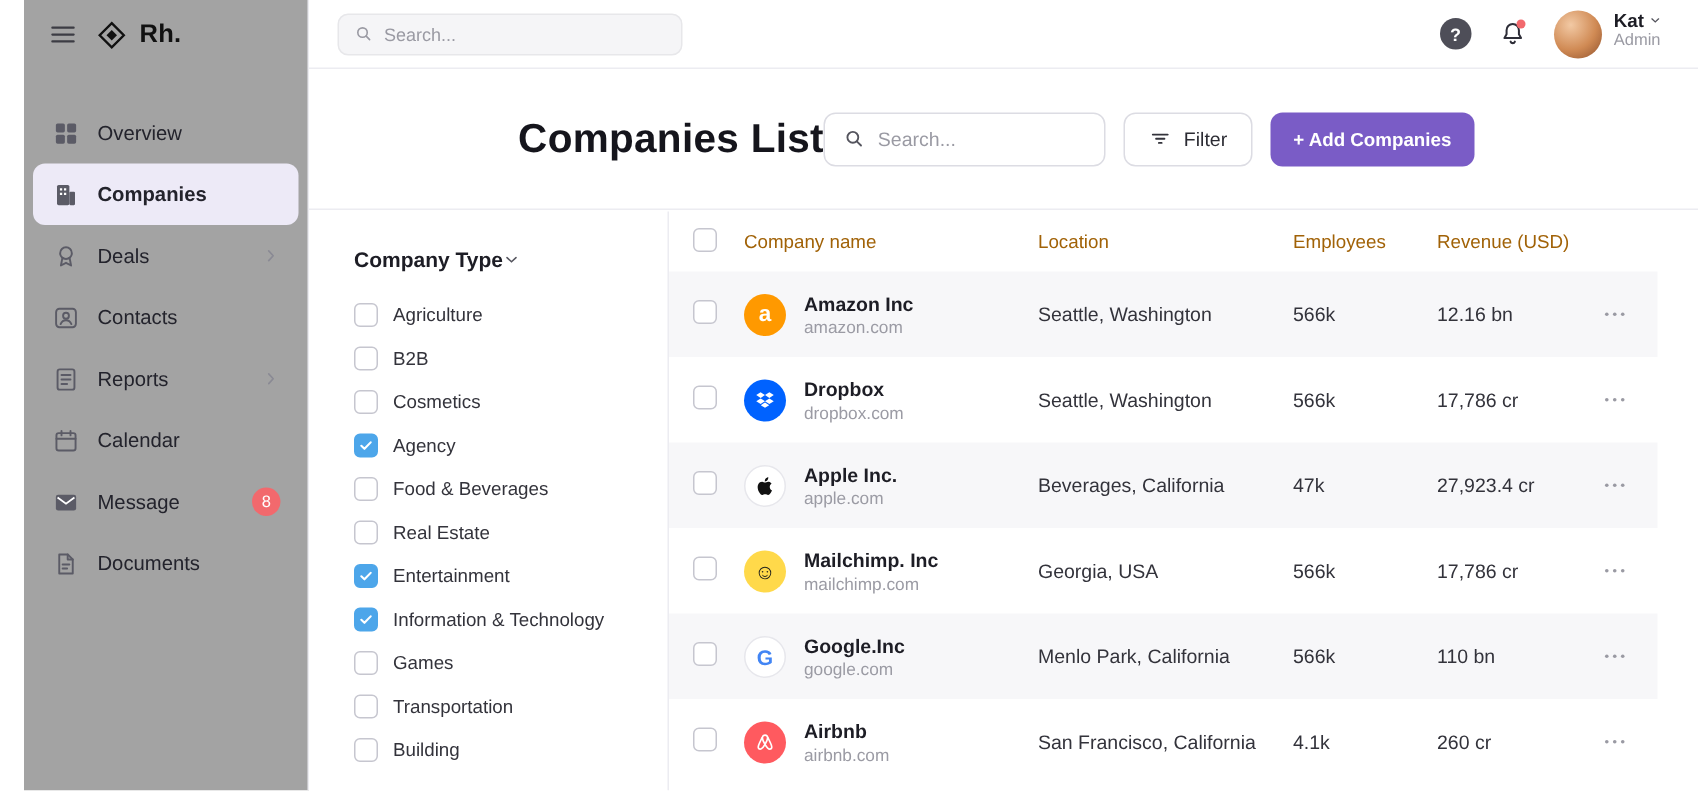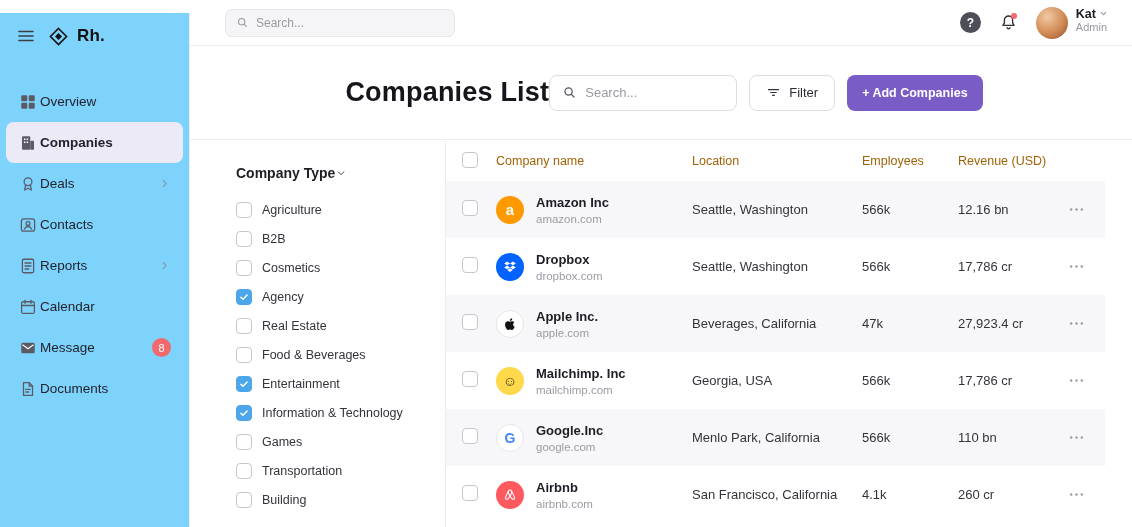--- a/index.html
+++ b/index.html
@@ -1,28 +1,28 @@
 <!DOCTYPE html>
 <html style="--accent: #7A5CC6; --check: #4DA6EA; --badge: #F2696D;"><head>
 <meta charset="utf-8">
 <style>
   * { margin:0; padding:0; box-sizing:border-box; }
   html,body { width:1132px; height:527px; overflow:hidden; background:#fff;
     font-family:"Liberation Sans", sans-serif; color:#23232c; }
   .app { position:relative; width:1132px; height:527px; }
 
   
-  .sidebar { position:absolute; left:0; top:0; bottom:0; width:190px; background:#7dd3fc;
-    border-right:1px solid #ececf1; z-index:2;margin-top:13px; }
+  .sidebar { position:absolute; left:16px; top:0; bottom:0; width:190px; background:#a3a3a3;
+    border-right:1px solid #ececf1; z-index:2; }
   .sidebar-top { display:flex; align-items:center; gap:12px; height:46px; padding-left:16px; }
   .icon-btn { display:inline-flex; cursor:pointer; }
   .logo { display:flex; align-items:center; gap:8px; }
   .logo-text { font-weight:700; font-size:17px; color:#111; letter-spacing:.2px; }
   .nav { margin-top:22px; }
-  .nav-item { display:flex; align-items:center; gap:3px; height:41px; margin:0 6px;
+  .nav-item { display:flex; align-items:center; gap:12px; height:41px; margin:0 6px;
     padding:0 12px 0 13px; font-size:13.5px; color:#23232c; border-radius:8px; cursor:pointer; }
   .nav-item.active { background:#edeaf7; font-weight:600; }
   .nav-icon { width:18px; height:18px; display:inline-flex; flex:0 0 auto; }
   .nav-label { flex:1 1 auto; }
   .badge { margin-left:auto; background:var(--badge,#f2696d); color:#fff; width:19px; height:19px;
     border-radius:50%; font-size:11px; display:flex; align-items:center; justify-content:center; }
   .chev { margin-left:auto; display:inline-flex; }
 
   
   .topbar { position:absolute; left:190px; right:0; top:0; height:46px; background:#fff;
@@ -291,25 +291,25 @@
             <label class="filter-option">
               <span class="checkbox checked">
                 <svg width="10" height="10" viewBox="0 0 24 24" fill="none" stroke="#fff" stroke-width="3.4" stroke-linecap="round" stroke-linejoin="round">
                   <path d="m4.5 12.5 5 4.8L19.5 7"></path>
                 </svg>
               </span>
               <span class="fo-label">Agency</span>
             </label>
             <label class="filter-option">
               <span class="checkbox"></span>
+              <span class="fo-label">Food &amp; Beverages</span>
+            </label>
+            <label class="filter-option">
+              <span class="checkbox"></span>
               <span class="fo-label">Real Estate</span>
-            </label>
-            <label class="filter-option">
-              <span class="checkbox"></span>
-              <span class="fo-label">Food &amp; Beverages</span>
             </label>
             <label class="filter-option">
               <span class="checkbox checked">
                 <svg width="10" height="10" viewBox="0 0 24 24" fill="none" stroke="#fff" stroke-width="3.4" stroke-linecap="round" stroke-linejoin="round">
                   <path d="m4.5 12.5 5 4.8L19.5 7"></path>
                 </svg>
               </span>
               <span class="fo-label">Entertainment</span>
             </label>
             <label class="filter-option">

